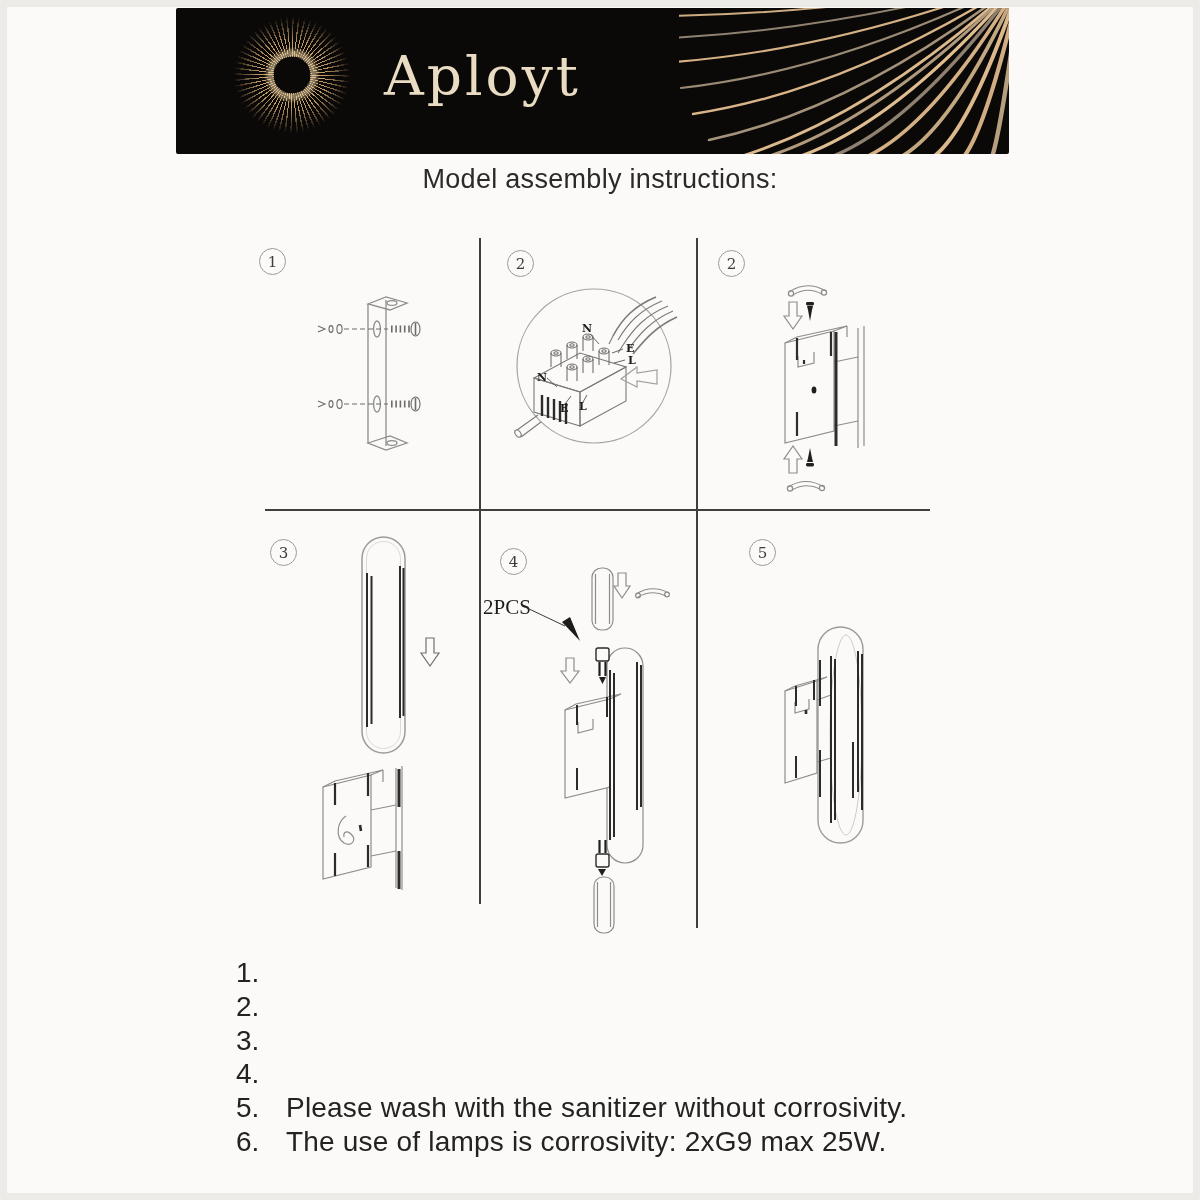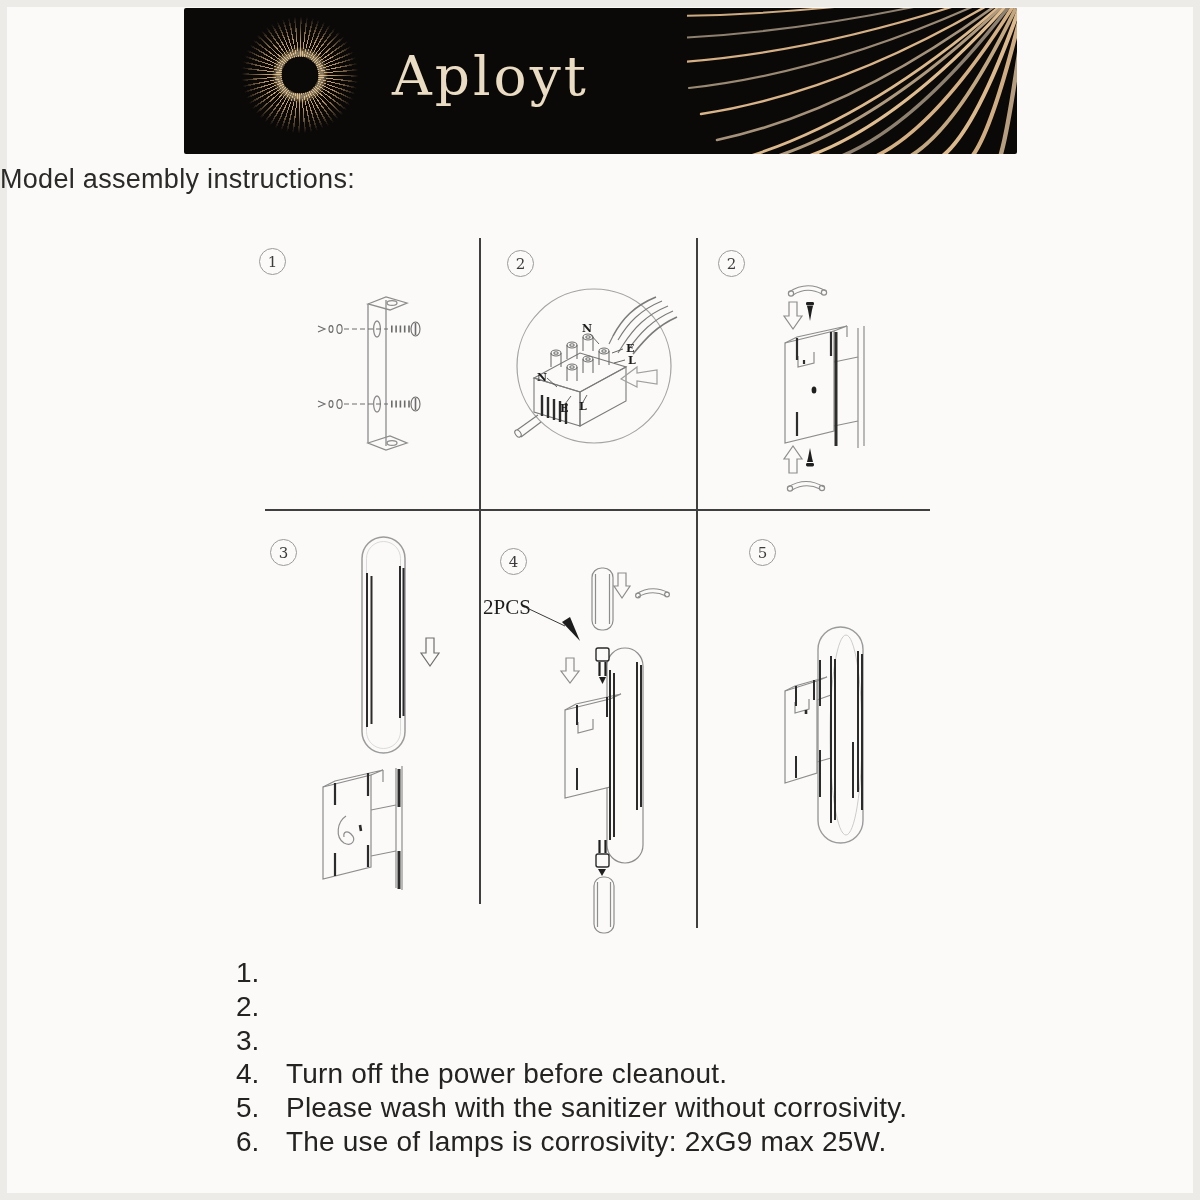--- a/index.html
+++ b/index.html
@@ -4,41 +4,41 @@
 <style>
   html,body{margin:0;padding:0;background:#e9e7e3;}
   .page{
     position:relative;width:1200px;height:1200px;margin:0 auto;
     background:#fbfaf8;overflow:hidden;
     font-family:"Liberation Sans",sans-serif;
     box-shadow: inset 0 0 0 7px #edebe7;
   }
   
   .banner{
-    position:absolute;left:184px;top:8px;width:833px;height:146px;
+    position:absolute;left:176px;top:8px;width:833px;height:146px;
     background:var(--banner-bg,#0b0908);border-radius:2px;overflow:hidden;
   }
   .sunburst{
     position:absolute;left:56px;top:7px;width:120px;height:120px;border-radius:50%;
     background:
       radial-gradient(closest-side, var(--banner-bg,#0b0908) 0 30%, rgba(12,10,8,0) 31%),
       radial-gradient(closest-side, rgba(12,10,8,0) 0 29%, rgba(246,219,172,.55) 33% 38%, rgba(246,219,172,0) 47%),
       radial-gradient(closest-side, rgba(12,10,8,0) 0 55%, var(--banner-bg,#0b0908) 97%),
       repeating-conic-gradient(var(--gold,#c49e67) 0deg 1.7deg, rgba(12,10,8,0) 1.7deg 6deg);
   }
   .brand{
     position:absolute;left:208px;top:36px;
     font-family:"DejaVu Serif",serif;font-size:55px;line-height:64px;
     color:#e9dcc2;letter-spacing:3px;
   }
   .fan{position:absolute;right:0;top:0;width:330px;height:146px;}
   .fan path{fill:none;stroke-linecap:round;}
   
   .title1,.title2{
-    position:absolute;left:0;right:0;
+    position:absolute;left:0;right:0;text-align:center;
     font-size:27px;color:#2b2a28;letter-spacing:.3px;
   }
   .title1{top:164px}
   .title2{top:196px}
   
   .vline{position:absolute;width:2px;background:#3f3f3f}
   .hline{position:absolute;height:2px;background:#3f3f3f}
   .cnum{
     position:absolute;width:25px;height:25px;border:1px solid #9b9b9b;border-radius:50%;
     display:flex;align-items:center;justify-content:center;
@@ -332,21 +332,20 @@
       <span class="inum">1.</span>
     </div>
     <div class="irow">
       <span class="inum">2.</span>
     </div>
     <div class="irow">
       <span class="inum">3.</span>
     </div>
     <div class="irow">
       <span class="inum">4.</span>
-      <span class="itext">Turn off the power before cleanout.</span>
     </div>
     <div class="irow">
       <span class="inum">5.</span>
       <span class="itext">Please wash with the sanitizer without corrosivity.</span>
     </div>
     <div class="irow">
       <span class="inum">6.</span>
       <span class="itext">The use of lamps is corrosivity: 2xG9 max 25W.</span>
     </div>
   </div>

